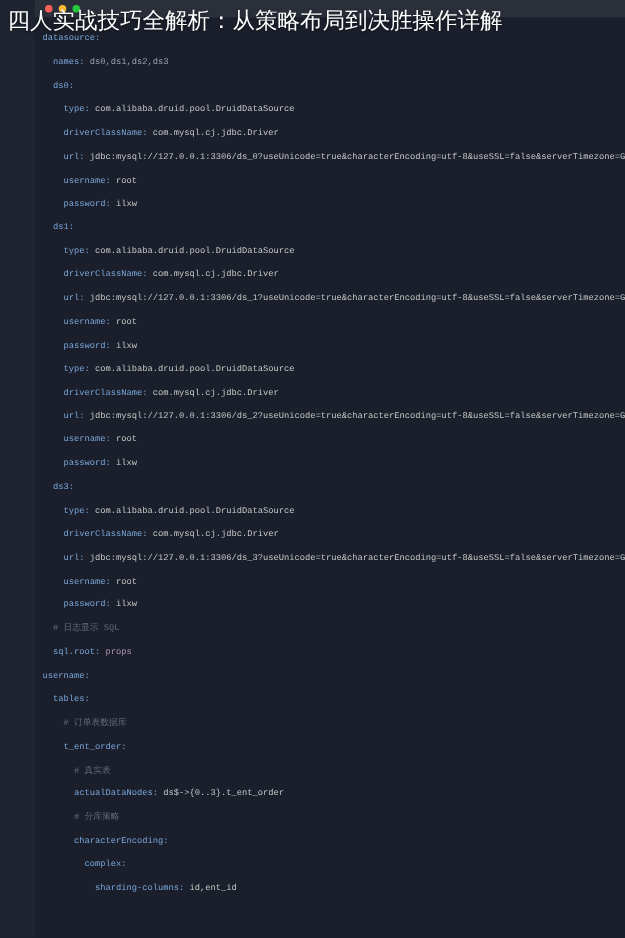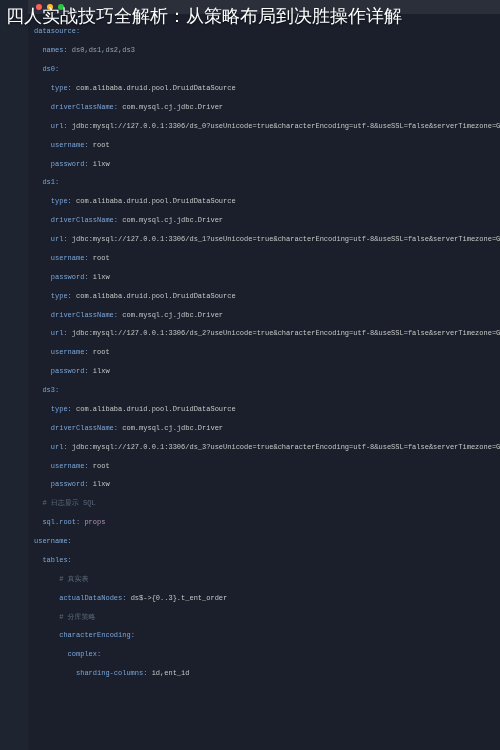--- a/index.html
+++ b/index.html
@@ -93,20 +93,22 @@
 <span class="line">  <span class="k">ds3:</span></span>
 <span class="line">    <span class="k">type:</span> <span class="s">com.alibaba.druid.pool.DruidDataSource</span></span>
 <span class="line">    <span class="k">driverClassName:</span> <span class="s">com.mysql.cj.jdbc.Driver</span></span>
 <span class="line">    <span class="k">url:</span> <span class="s">jdbc:mysql://127.0.0.1:3306/ds_3?useUnicode=true&amp;characterEncoding=utf-8&amp;useSSL=false&amp;serverTimezone=GMT%2B8&amp;useTimezone=true</span></span>
 <span class="line">    <span class="k">username:</span> <span class="s">root</span></span>
 <span class="line">    <span class="k">password:</span> <span class="s">ilxw</span></span>
 <span class="line">  <span class="c"># 日志显示 SQL</span></span>
 <span class="line">  <span class="k">sql.root:</span> <span class="t">props</span></span>
 <span class="line"><span class="k">username:</span></span>
 <span class="line">  <span class="k">tables:</span></span>
+<span class="line">    <span class="c"># 订单表数据库</span></span>
+<span class="line">    <span class="k">t_ent_order:</span></span>
 <span class="line">      <span class="c"># 真实表</span></span>
 <span class="line">      <span class="k">actualDataNodes:</span> <span class="s">ds$-&gt;{0..3}.t_ent_order</span></span>
 <span class="line">      <span class="c"># 分库策略</span></span>
 <span class="line">      <span class="k">characterEncoding:</span></span>
 <span class="line">        <span class="k">complex:</span></span>
 <span class="line">          <span class="k">sharding-columns:</span> <span class="s">id,ent_id</span></span>
 
 
 
 

